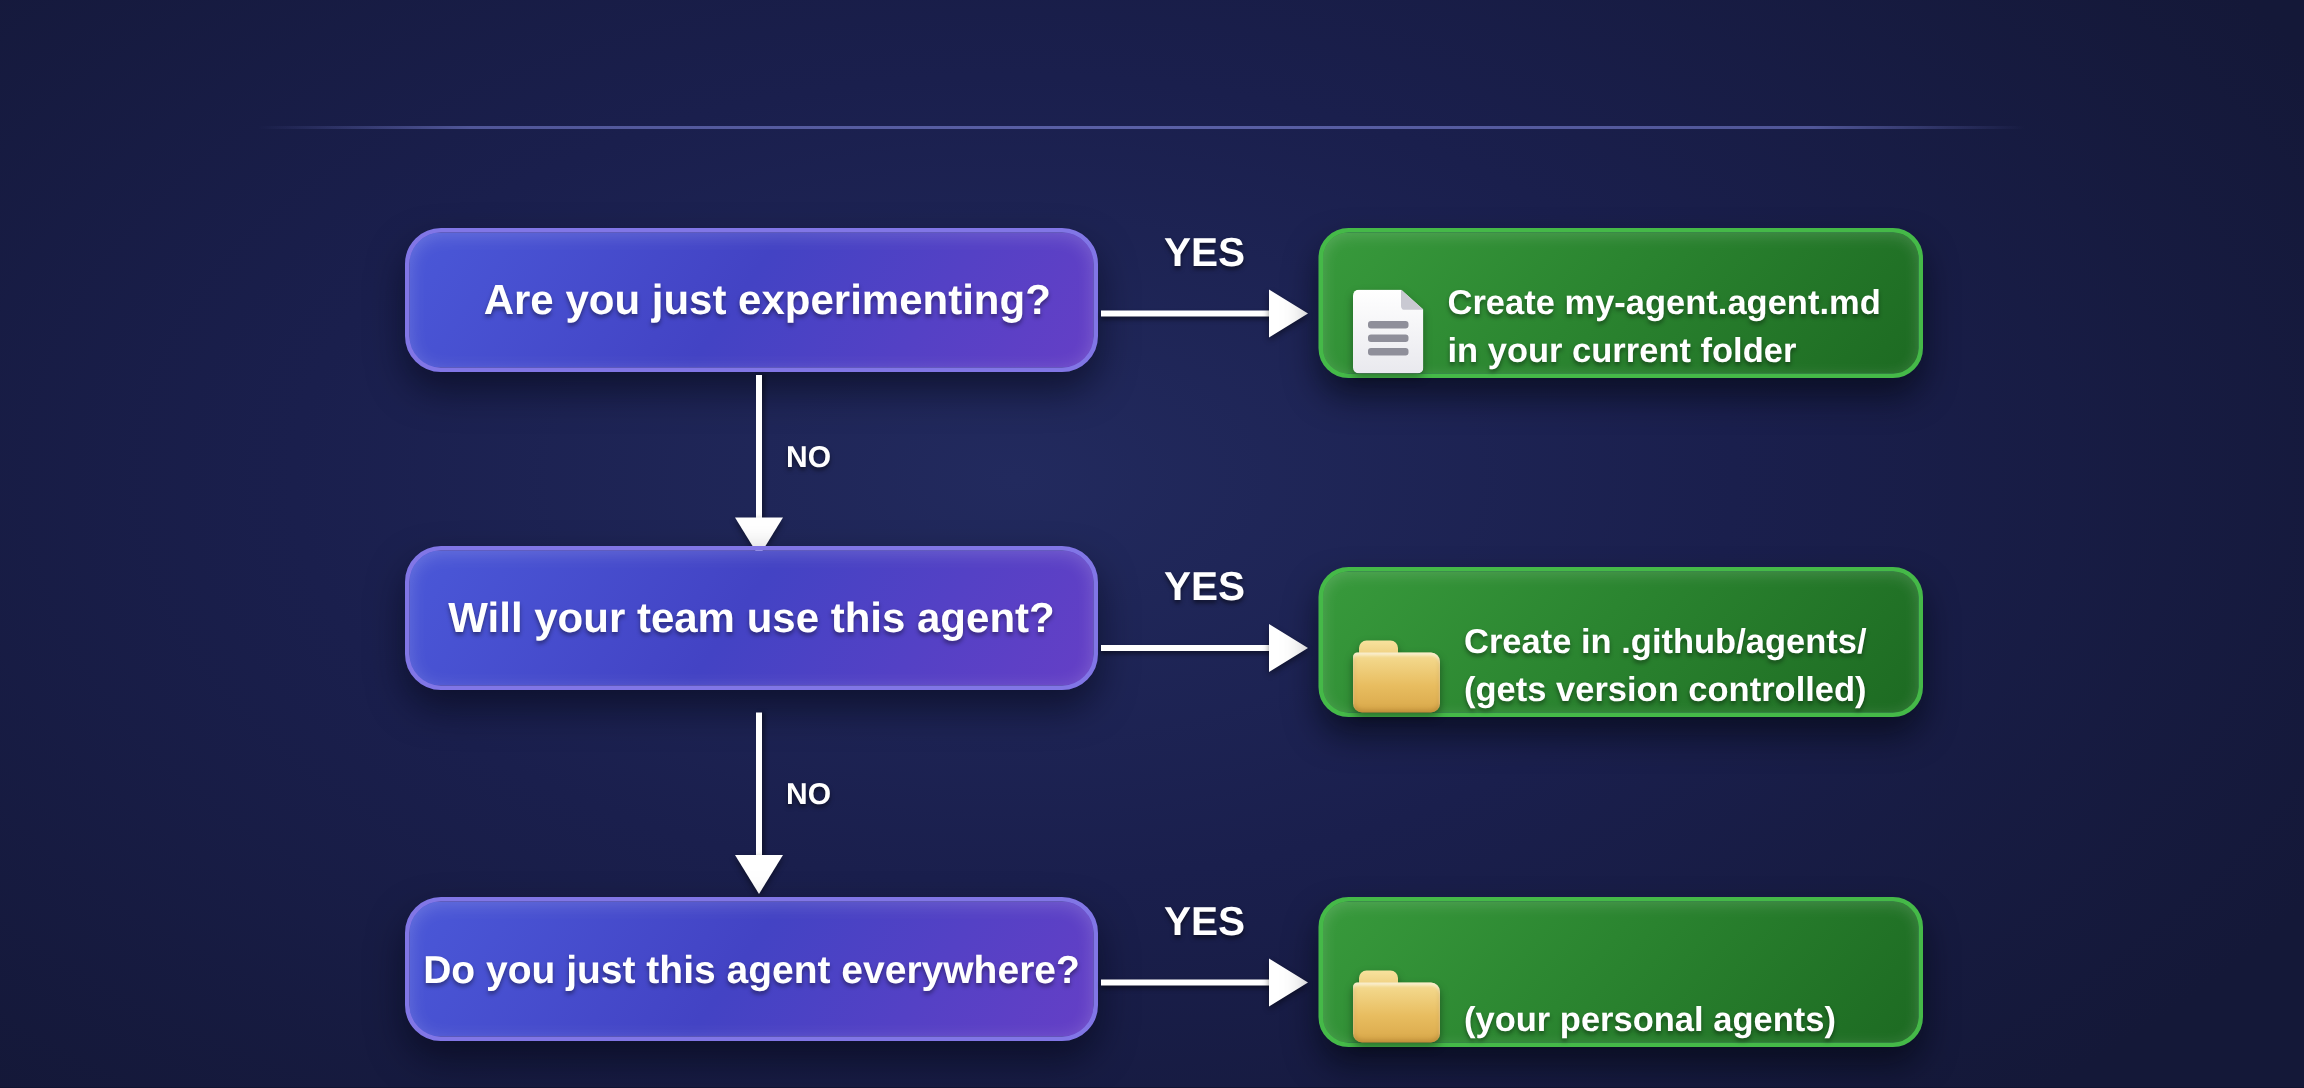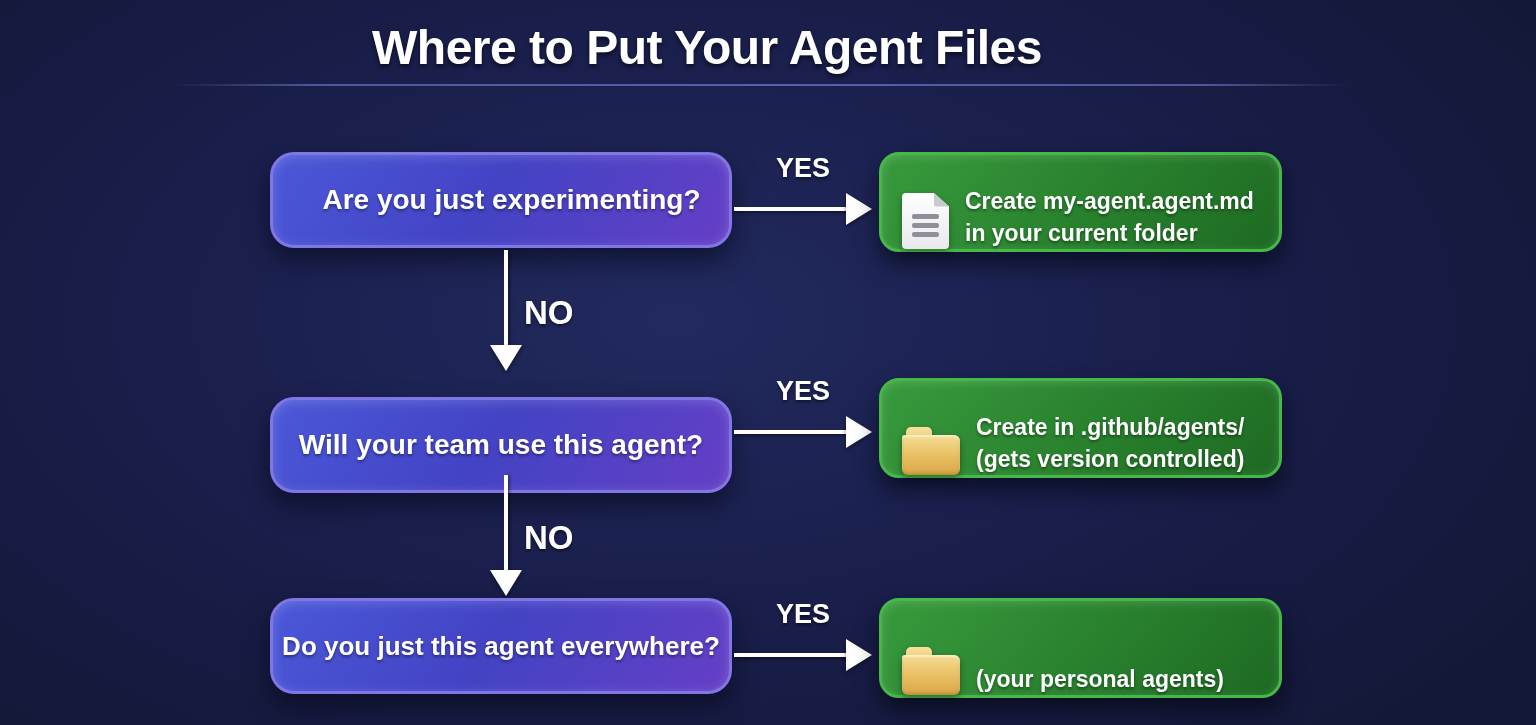--- a/index.html
+++ b/index.html
@@ -69,29 +69,28 @@
     border-bottom:16px solid transparent; filter:drop-shadow(0 2px 2px rgba(0,0,0,0.45)); }
   .yes-label { position:absolute; left:50%; transform:translateX(-50%); top:-40px;
     font-size:27px; font-weight:bold; color:#ffffff; text-shadow:0 2px 3px rgba(0,0,0,0.5); }
   
   .no-arrow { position:absolute; left:488px; width:90px; height:121px; }
   .no-shaft { position:absolute; left:16px; top:0; width:4px; height:97px;
     background:#ffffff; box-shadow:2px 0 3px rgba(0,0,0,0.4); }
   .no-head { position:absolute; left:2px; top:95px; width:0; height:0;
     border-top:26px solid #ffffff; border-left:16px solid transparent;
     border-right:16px solid transparent; filter:drop-shadow(0 2px 2px rgba(0,0,0,0.45)); }
-  .no-label { position:absolute; left:36px; top:44px; font-size:33px; font-weight:bold;
+  .no-label { position:absolute; left:36px; top:44px; font-size:20px; font-weight:bold;
     color:#ffffff; text-shadow:0 2px 3px rgba(0,0,0,0.5); }
 </style>
 </head>
 <body>
 
 <div class="stage">
 
-  <div class="title">Where to Put Your Agent Files</div>
   <div class="divider"></div>
 
   <div class="qbox" style="top:152px;padding-left:21px;">
     <span>Are you just experimenting?</span>
   </div>
   <div class="yes-arrow" style="top:193px;">
     <span class="yes-label">YES</span>
     <div class="yes-shaft"></div>
     <div class="yes-head"></div>
   </div>
@@ -107,21 +106,21 @@
       <div>Create my-agent.agent.md</div>
       <div>in your current folder</div>
     </div>
   </div>
   <div class="no-arrow" style="top:250px;">
     <div class="no-shaft"></div>
     <div class="no-head"></div>
     <span class="no-label">NO</span>
   </div>
 
-  <div class="qbox" style="top:397px;justify-content:center;">
+  <div class="qbox" style="top:364px;justify-content:center;">
     <span>Will your team use this agent?</span>
   </div>
   <div class="yes-arrow" style="top:416px;">
     <span class="yes-label">YES</span>
     <div class="yes-shaft"></div>
     <div class="yes-head"></div>
   </div>
   <div class="rbox" style="top:378px;">
     <div class="folder-icon">
       <div class="folder-tab"></div>

